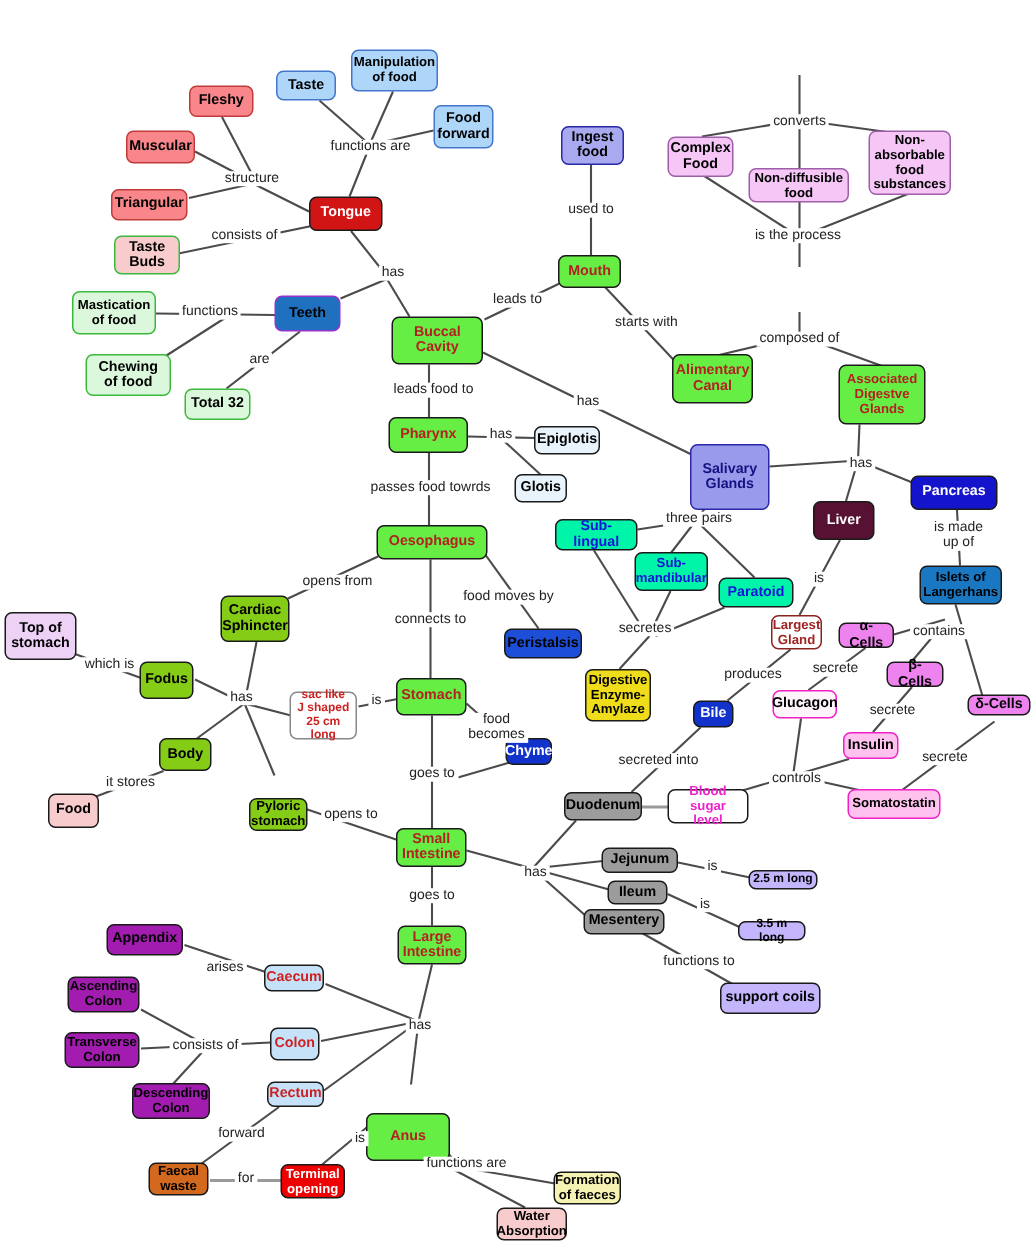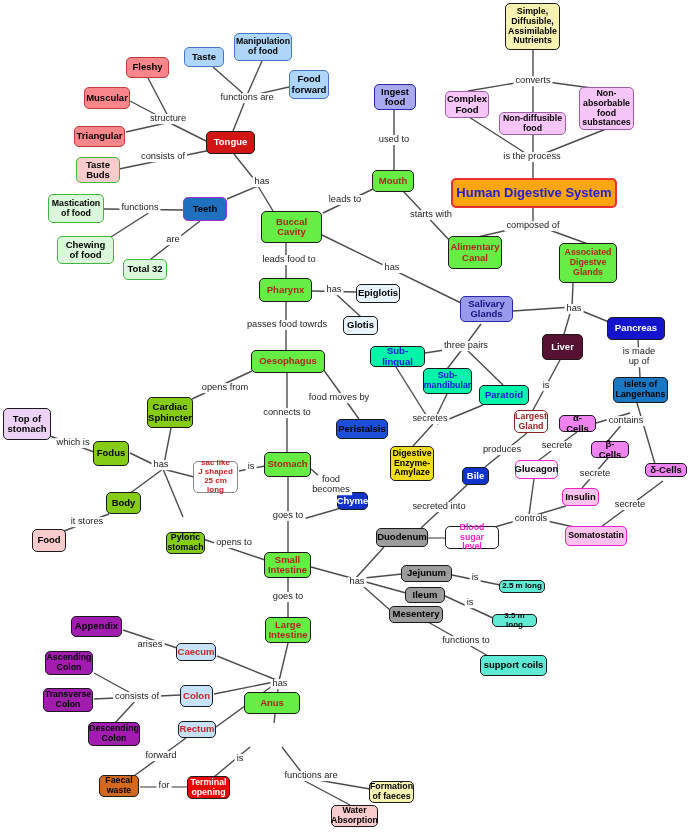--- a/index.html
+++ b/index.html
@@ -13,21 +13,21 @@
   .fs9{font-size:8.8px}
   .fs8{font-size:8px}
   .elabel{position:absolute;transform:translate(-50%,-50%);background:#fff;padding:0 2px;
           font-size:9.3px;color:#222;white-space:pre-line;text-align:center;line-height:1.05}
   
   .c-green{background:#66EE44;color:#B22222;border-color:#1a1a1a}
   .c-lgreen{background:#DCF8DC;border-color:#3CB83C}
   .c-salmon{background:#F8868A;border-color:#C23B3B}
   .c-lblue{background:#AED6F8;border-color:#4477CC}
   .c-paleblue{background:#E8F3FB;border-color:#1a1a1a}
-  .c-bluenote{background:#5eead4;border-color:#1a1a1a}
+  .c-bluenote{background:#c4b5fd;border-color:#1a1a1a}
   .c-cyanred{background:#C6E2F8;color:#CC2222;border-color:#1a1a1a}
   .c-pink{background:#F8CCCC;border-color:#1a1a1a}
   .c-pinkgreen{background:#F8CCCC;border-color:#3CB83C}
   .c-violet{background:#F6C6F6;border-color:#9E5FA8}
   .c-lavender{background:#EDD2F6;border-color:#1a1a1a}
   .c-periwinkle{background:#A9A9F0;border-color:#2828A8}
   .c-salivary{background:#9A9AEC;color:#131380;border-color:#2828A8}
   .c-peri{background:#1d4ed8;border-color:#1a1a1a}
   .c-red{background:#D11414;color:#fff;border-color:#1a1a1a}
   .c-red2{background:#EE0000;color:#fff;border-color:#1a1a1a}
@@ -150,24 +150,20 @@
     <line x1="115" y1="723" x2="137" y2="699"></line>
       <line x1="137" y1="697" x2="181" y2="695"></line>
     <line x1="186" y1="738" x2="134" y2="776"></line>
     <line x1="250" y1="747" x2="214" y2="777"></line>
     <line class="gray" x1="140" y1="787" x2="188" y2="787"></line>
     <line x1="282" y1="747" x2="305" y2="777"></line>
       <line x1="306" y1="778" x2="370" y2="789"></line>
     <line x1="303" y1="780" x2="350" y2="805"></line>
   </svg>
 
-  <div class="node c-lyellow fs9" style="left:505px;top:3px;width:55px;height:47px">Simple,
-Diffusible,
-Assimilable
-Nutrients</div>
   <div class="node c-lblue" style="left:184px;top:47px;width:40px;height:20px">Taste</div>
   <div class="node c-lblue fs9" style="left:234px;top:33px;width:58px;height:28px">Manipulation
 of food</div>
   <div class="node c-salmon" style="left:126px;top:57px;width:43px;height:21px">Fleshy</div>
   <div class="node c-lblue" style="left:289px;top:70px;width:40px;height:29px">Food
 forward</div>
   <div class="node c-salmon" style="left:84px;top:87px;width:46px;height:22px">Muscular</div>
   <div class="node c-periwinkle" style="left:374px;top:84px;width:42px;height:26px">Ingest
 food</div>
   <div class="node c-violet" style="left:445px;top:91px;width:44px;height:27px">Complex
@@ -176,37 +172,36 @@
 absorbable
 food
 substances</div>
   <div class="node c-violet fs9" style="left:499px;top:112px;width:67px;height:23px">Non-diffusible
 food</div>
   <div class="node c-salmon" style="left:74px;top:126px;width:51px;height:21px">Triangular</div>
   <div class="node c-red" style="left:206px;top:131px;width:49px;height:23px">Tongue</div>
   <div class="node c-pinkgreen" style="left:76px;top:157px;width:44px;height:26px">Taste
 Buds</div>
   <div class="node c-green" style="left:372px;top:170px;width:42px;height:22px">Mouth</div>
-  <div class="node c-orange" style="left:451px;top:178px;width:166px;height:30px">Human Digestive System</div>
   <div class="node c-lgreen fs9" style="left:48px;top:194px;width:56px;height:29px">Mastication
 of food</div>
   <div class="node c-teeth" style="left:183px;top:197px;width:44px;height:24px">Teeth</div>
   <div class="node c-green" style="left:261px;top:211px;width:61px;height:32px">Buccal
 Cavity</div>
   <div class="node c-green" style="left:448px;top:236px;width:54px;height:33px">Alimentary
 Canal</div>
   <div class="node c-green fs9" style="left:559px;top:243px;width:58px;height:40px">Associated
 Digestve
 Glands</div>
   <div class="node c-lgreen" style="left:57px;top:236px;width:57px;height:28px">Chewing
 of food</div>
   <div class="node c-lgreen" style="left:123px;top:259px;width:44px;height:21px">Total 32</div>
   <div class="node c-green" style="left:259px;top:278px;width:53px;height:24px">Pharynx</div>
   <div class="node c-paleblue" style="left:356px;top:284px;width:44px;height:19px">Epiglotis</div>
-  <div class="node c-salivary" style="left:460px;top:296px;width:53px;height:26px">Salivary
+  <div class="node c-salivary" style="left:460px;top:296px;width:53px;height:44px">Salivary
 Glands</div>
   <div class="node c-paleblue" style="left:343px;top:316px;width:35px;height:19px">Glotis</div>
   <div class="node c-darkblue" style="left:607px;top:317px;width:58px;height:23px">Pancreas</div>
   <div class="node c-maroon" style="left:542px;top:334px;width:41px;height:26px">Liver</div>
   <div class="node c-spring" style="left:370px;top:346px;width:55px;height:21px">Sub-lingual</div>
   <div class="node c-green" style="left:251px;top:350px;width:74px;height:23px">Oesophagus</div>
   <div class="node c-spring fs9" style="left:423px;top:368px;width:49px;height:26px">Sub-
 mandibular</div>
   <div class="node c-steel fs9" style="left:613px;top:377px;width:55px;height:26px">Islets of
 Langerhans</div>
@@ -254,21 +249,21 @@
   <div class="node c-cyanred" style="left:176px;top:643px;width:40px;height:18px">Caecum</div>
   <div class="node c-olive fs9" style="left:45px;top:651px;width:48px;height:24px">Ascending
 Colon</div>
   <div class="node c-bluenote" style="left:480px;top:655px;width:67px;height:21px">support coils</div>
   <div class="node c-olive fs9" style="left:43px;top:688px;width:50px;height:24px">Transverse
 Colon</div>
   <div class="node c-cyanred" style="left:180px;top:685px;width:33px;height:22px">Colon</div>
   <div class="node c-olive fs9" style="left:88px;top:722px;width:52px;height:24px">Descending
 Colon</div>
   <div class="node c-cyanred" style="left:178px;top:721px;width:38px;height:17px">Rectum</div>
-  <div class="node c-green" style="left:244px;top:692px;width:56px;height:22px">Anus</div>
+  <div class="node c-green" style="left:244px;top:742px;width:56px;height:32px">Anus</div>
   <div class="node c-chocolate fs9" style="left:99px;top:775px;width:40px;height:22px">Faecal
 waste</div>
   <div class="node c-red2 fs9" style="left:187px;top:776px;width:43px;height:23px">Terminal
 opening</div>
   <div class="node c-lyellow fs9" style="left:369px;top:781px;width:45px;height:22px">Formation
 of faeces</div>
   <div class="node c-pink fs9" style="left:331px;top:805px;width:47px;height:22px">Water
 Absorption</div>
 
   <div class="elabel" style="left:168px;top:119px">structure</div>

